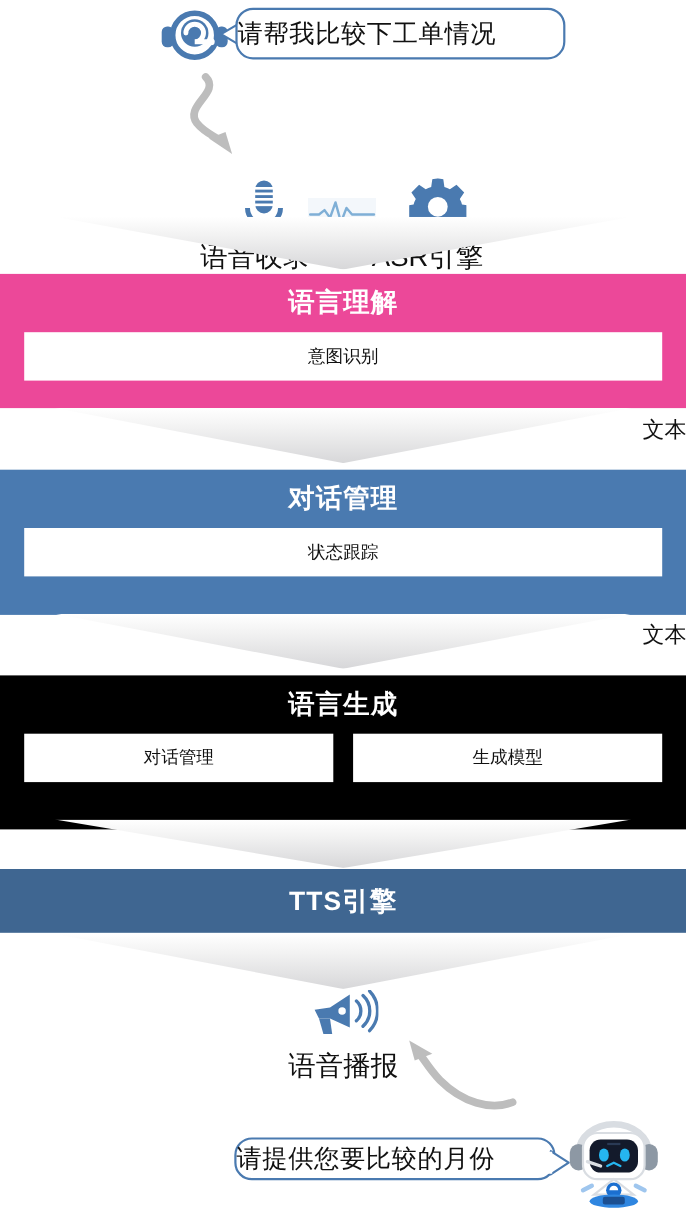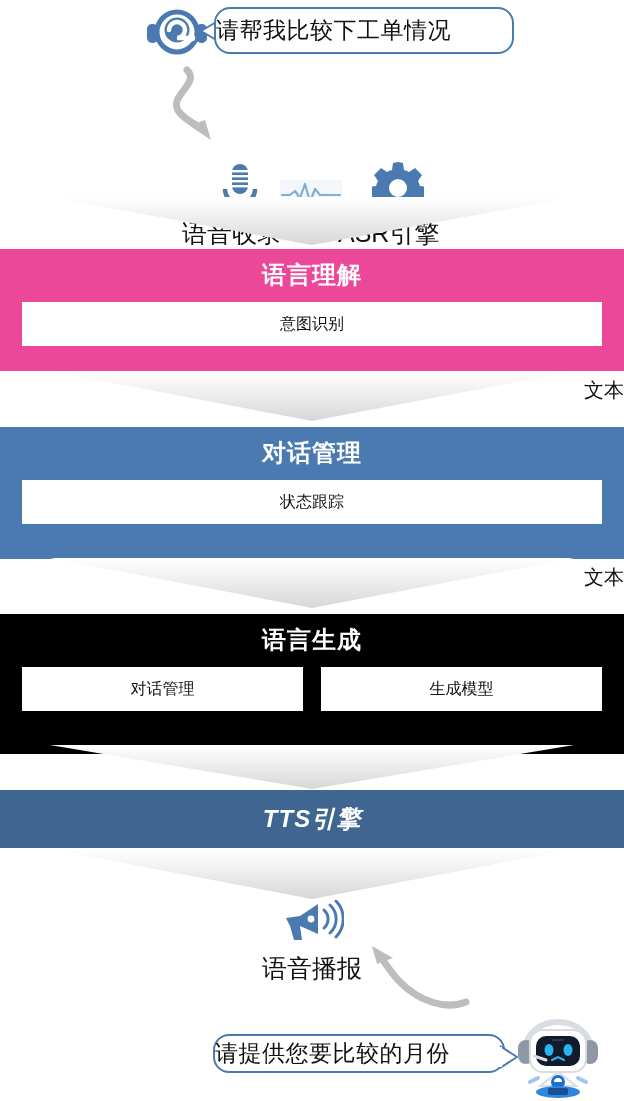--- a/index.html
+++ b/index.html
@@ -145,21 +145,21 @@
     justify-content: center;
     font-size: 16px;
     color: #111111;
     white-space: nowrap;
   }
   #layer-nlu { top: 249px; height: 122px; background: #ec4899; }
   #layer-dm  { top: 427px; height: 132px; background: #4A7AB0; }
   #layer-nlg { top: 614px; height: 140px; background: #000000; }
   #layer-tts {
     top: 790px; height: 58px; background: #3F6691;
-    display: flex; align-items: center; justify-content: center; font-style: italic;
+    display: flex; align-items: center; justify-content: center;
   }
   #layer-tts .layer-title { padding-top: 0; }
 
   
   #speaker-icon {
     position: absolute;
     left: 282px; top: 900px;
     width: 62px; height: 44px;
   }
   #label-voice-broadcast {

